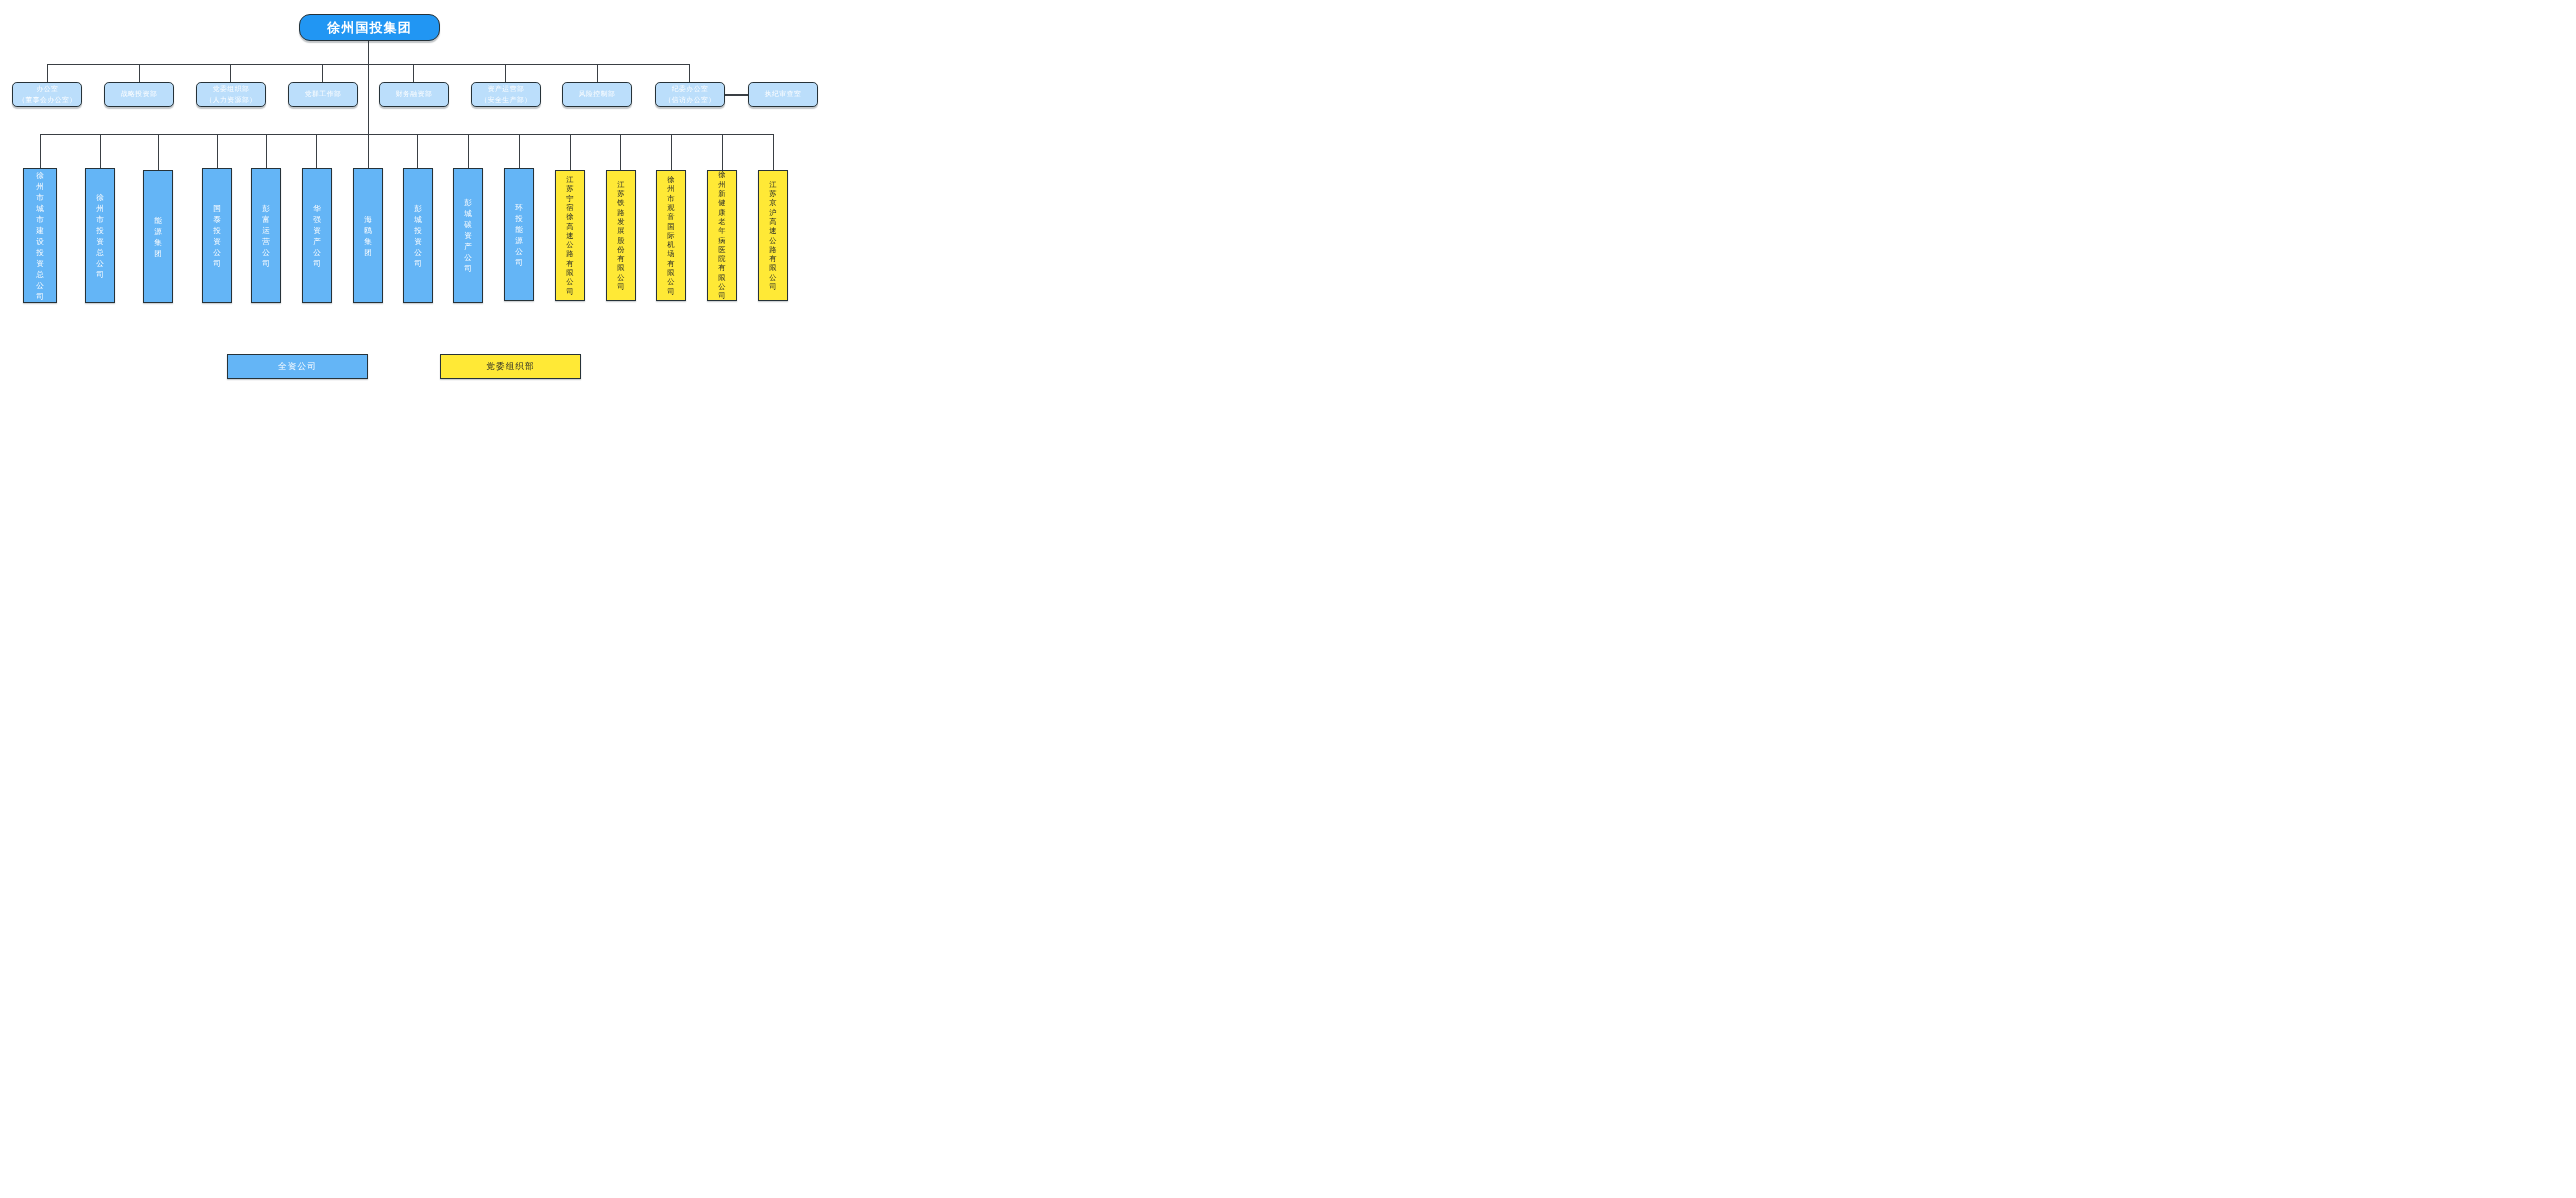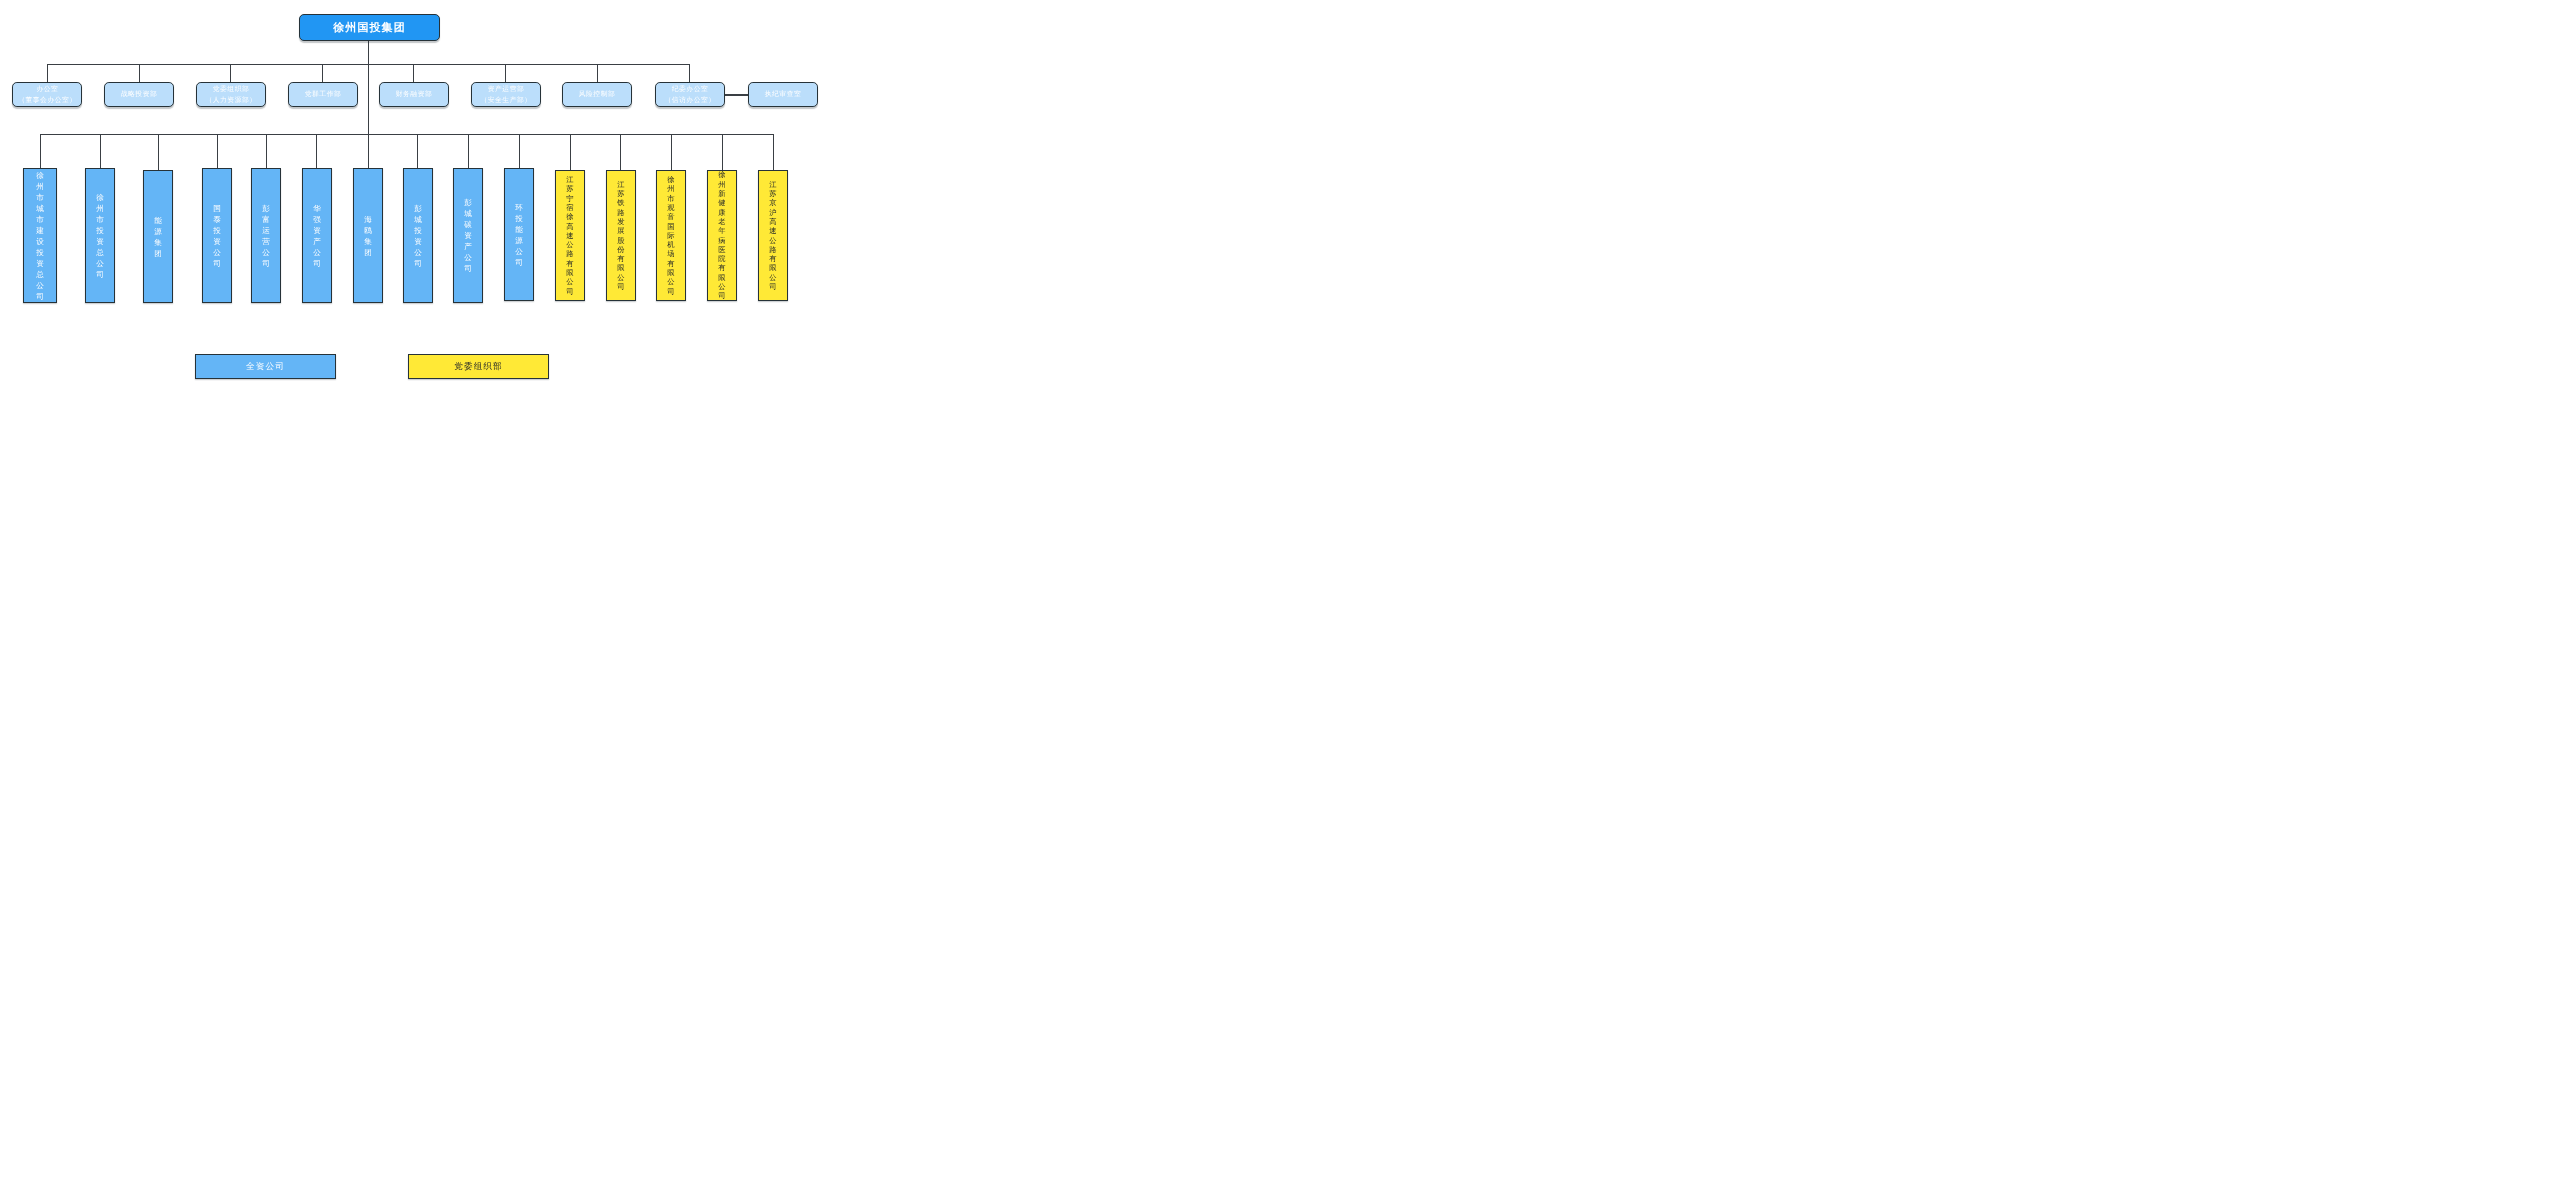--- a/index.html
+++ b/index.html
@@ -8,38 +8,38 @@
 
   
   .line{position:absolute;background:var(--line,#3A3F44);z-index:1;}
 
   
   .node{position:absolute;z-index:2;box-sizing:border-box;
         border:1.1px solid var(--border,#263238);
         display:flex;flex-direction:column;align-items:center;justify-content:center;
         box-shadow:0 1.1px 1.1px rgba(38,50,56,.28);}
 
-  .root-node{border-width:1.4px;border-radius:5px;background:var(--rootFill,#2196F3);
-             color:#fff;font-size:11px;font-weight:bold;letter-spacing:1.1px;}
+  .root-node{border-width:1.4px;border-radius:11px;background:var(--rootFill,#2196F3);
+             color:#fff;font-size:13px;font-weight:bold;letter-spacing:1.1px;}
 
   .dept-node{border-radius:4.9px;background:var(--deptFill,#BBDEFB);color:#fff;
              font-size:6.8px;letter-spacing:0.5px;line-height:1.55;text-align:center;}
 
   .col-node{border-radius:0;}
   .col-node.wholly{background:var(--whollyFill,#64B5F6);color:#fff;}
   .col-node.minority{background:var(--minorityFill,#FFE936);color:var(--darkText,#1F2328);}
   .vtext{text-align:center;width:100%;}
   .col-node.wholly .vtext{font-size:7.6px;line-height:11px;}
   .col-node.minority .vtext{font-size:7.3px;line-height:9.3px;}
 
   .legend-box{position:absolute;z-index:2;box-sizing:border-box;width:141px;height:25.4px;top:354px;
               border:1.4px solid var(--border,#263238);
               display:flex;align-items:center;justify-content:center;
               font-size:8.6px;letter-spacing:1.1px;
-              box-shadow:0 1.1px 1.1px rgba(38,50,56,.28);}
+              box-shadow:0 1.1px 1.1px rgba(38,50,56,.28);margin-left:32px;}
   .legend-box.wholly{background:var(--whollyFill,#64B5F6);color:#fff;}
   .legend-box.minority{background:var(--minorityFill,#FFE936);color:var(--darkText,#1F2328);}
 </style>
 </head>
 <body>
 
 <div class="canvas" style="--rootFill: #2196F3; --deptFill: #BBDEFB; --whollyFill: #64B5F6; --minorityFill: #FFE936; --border: #263238; --line: #3A3F44; --darkText: #1F2328;">
 
   <div id="lines">
       <div class="line" style="left: 368px; top: 41px; width: 1.1px; height: 94px;"></div>

